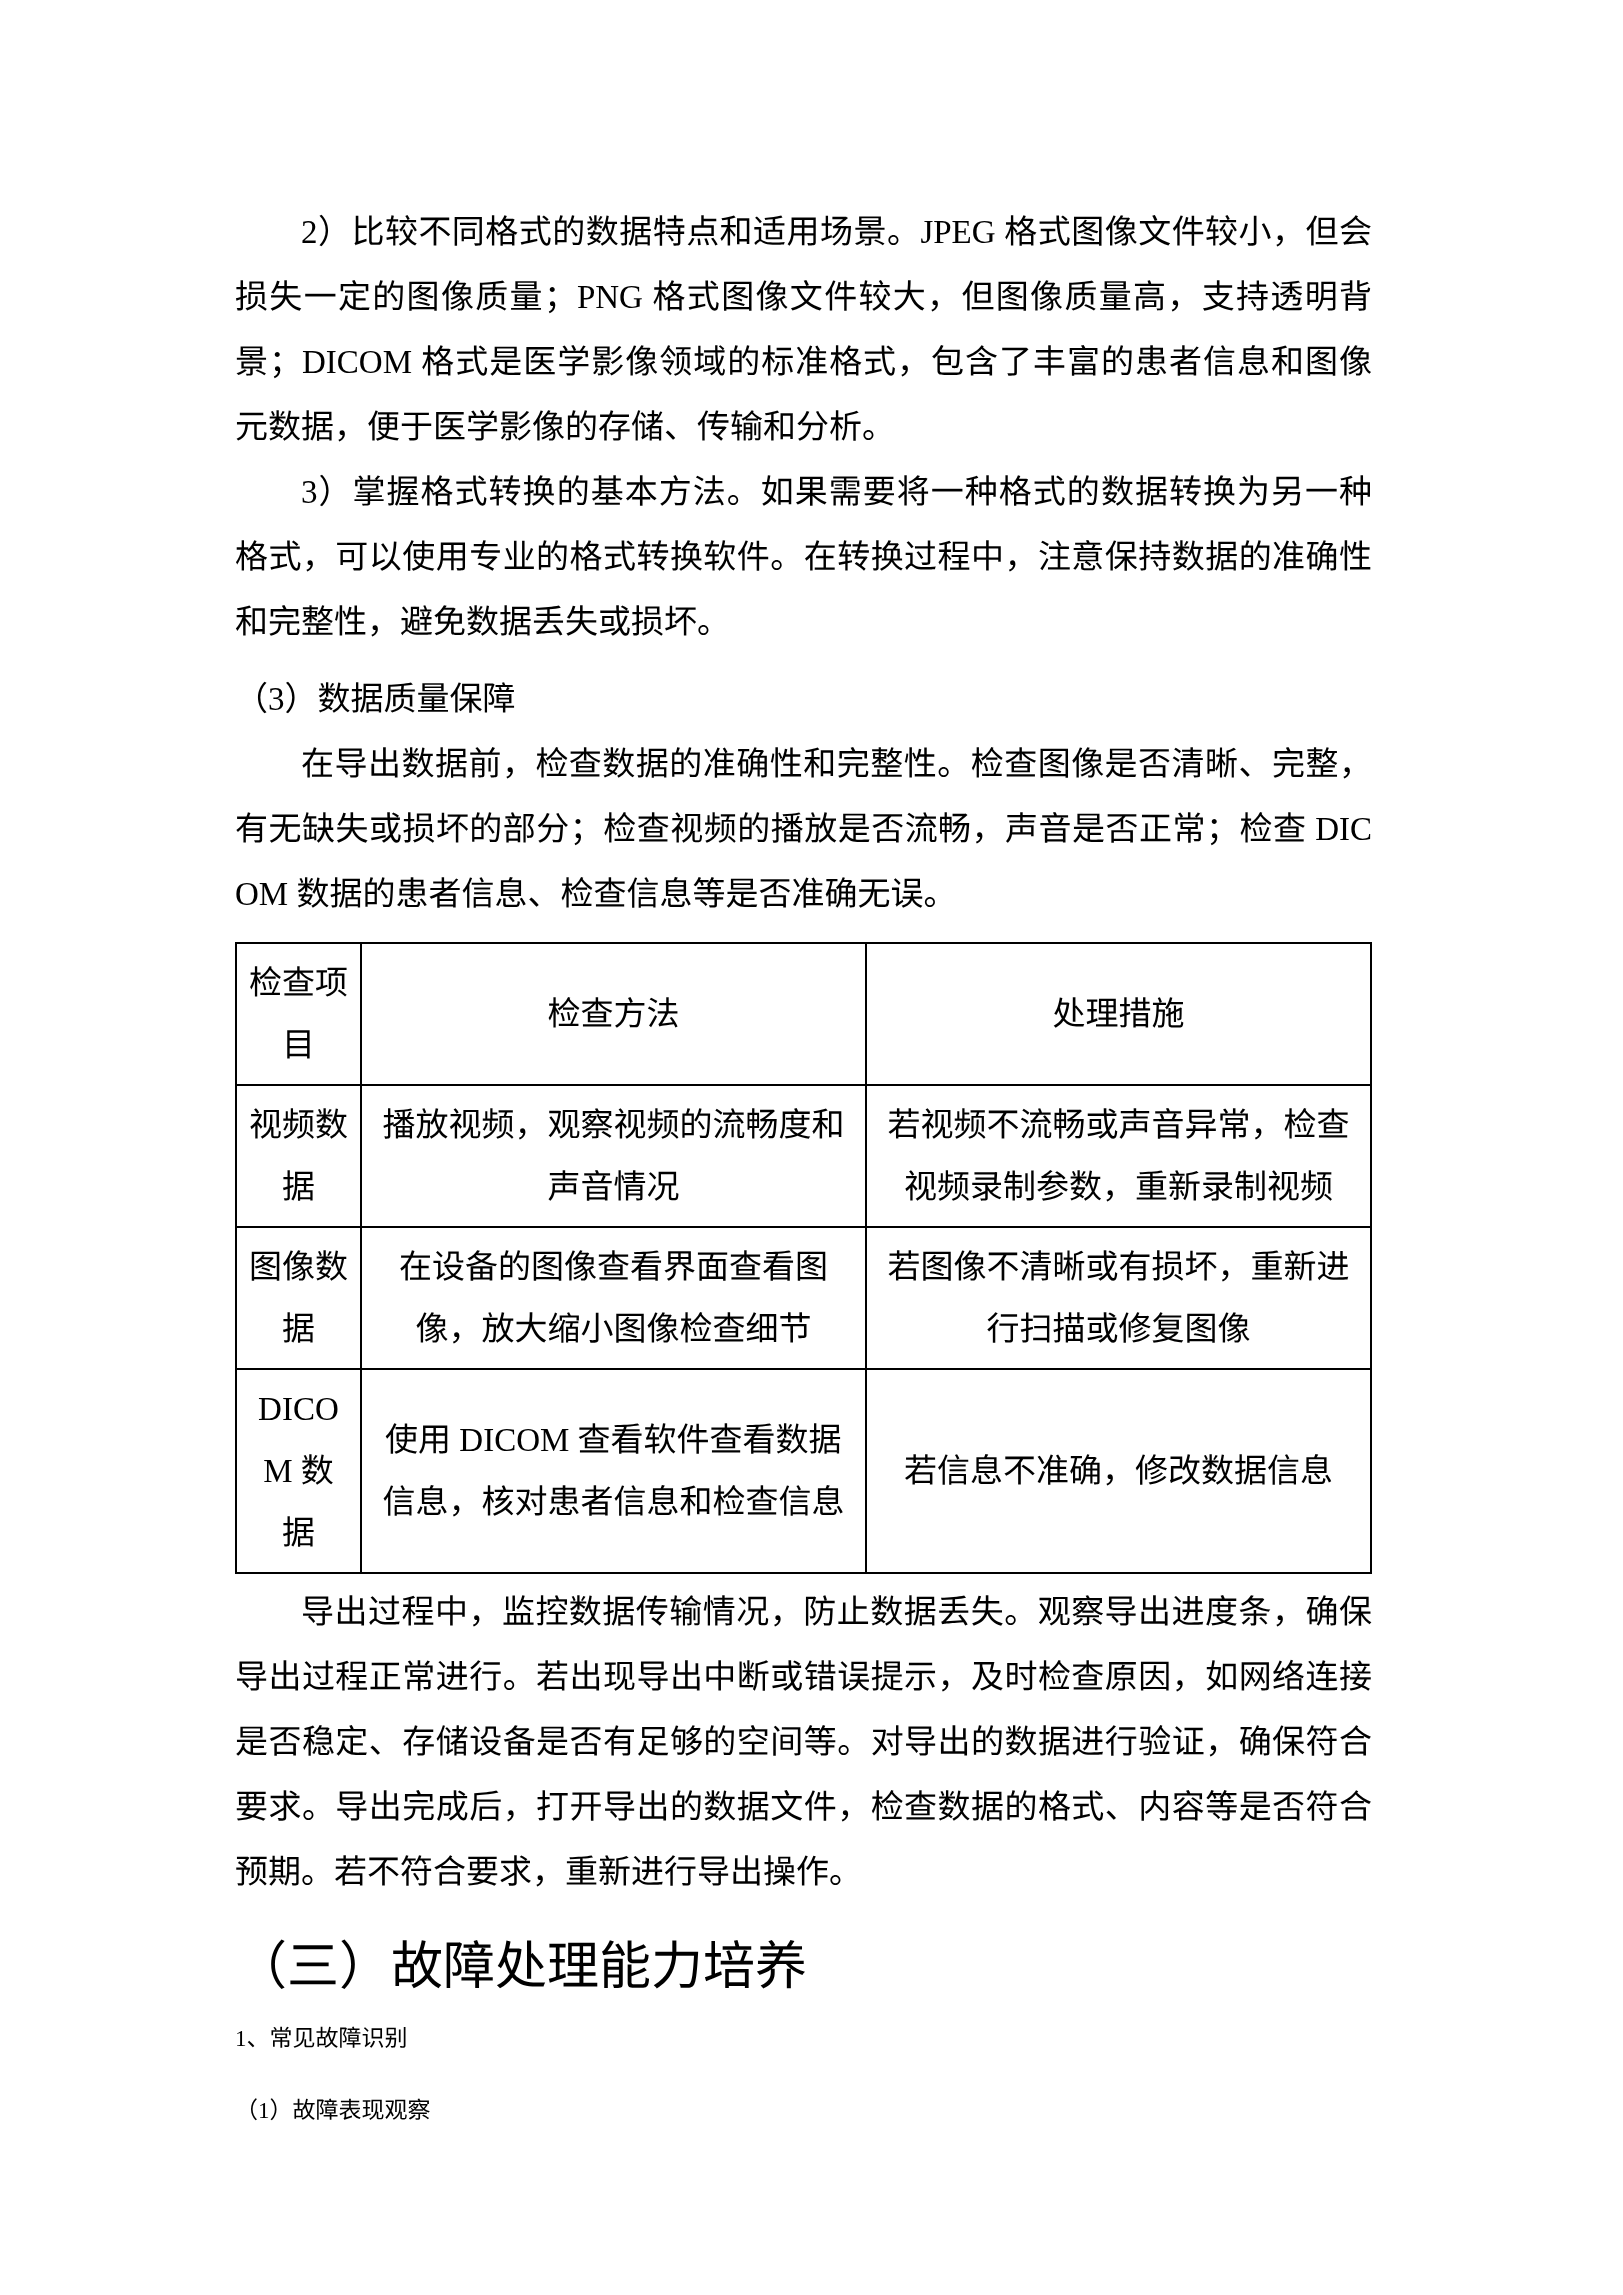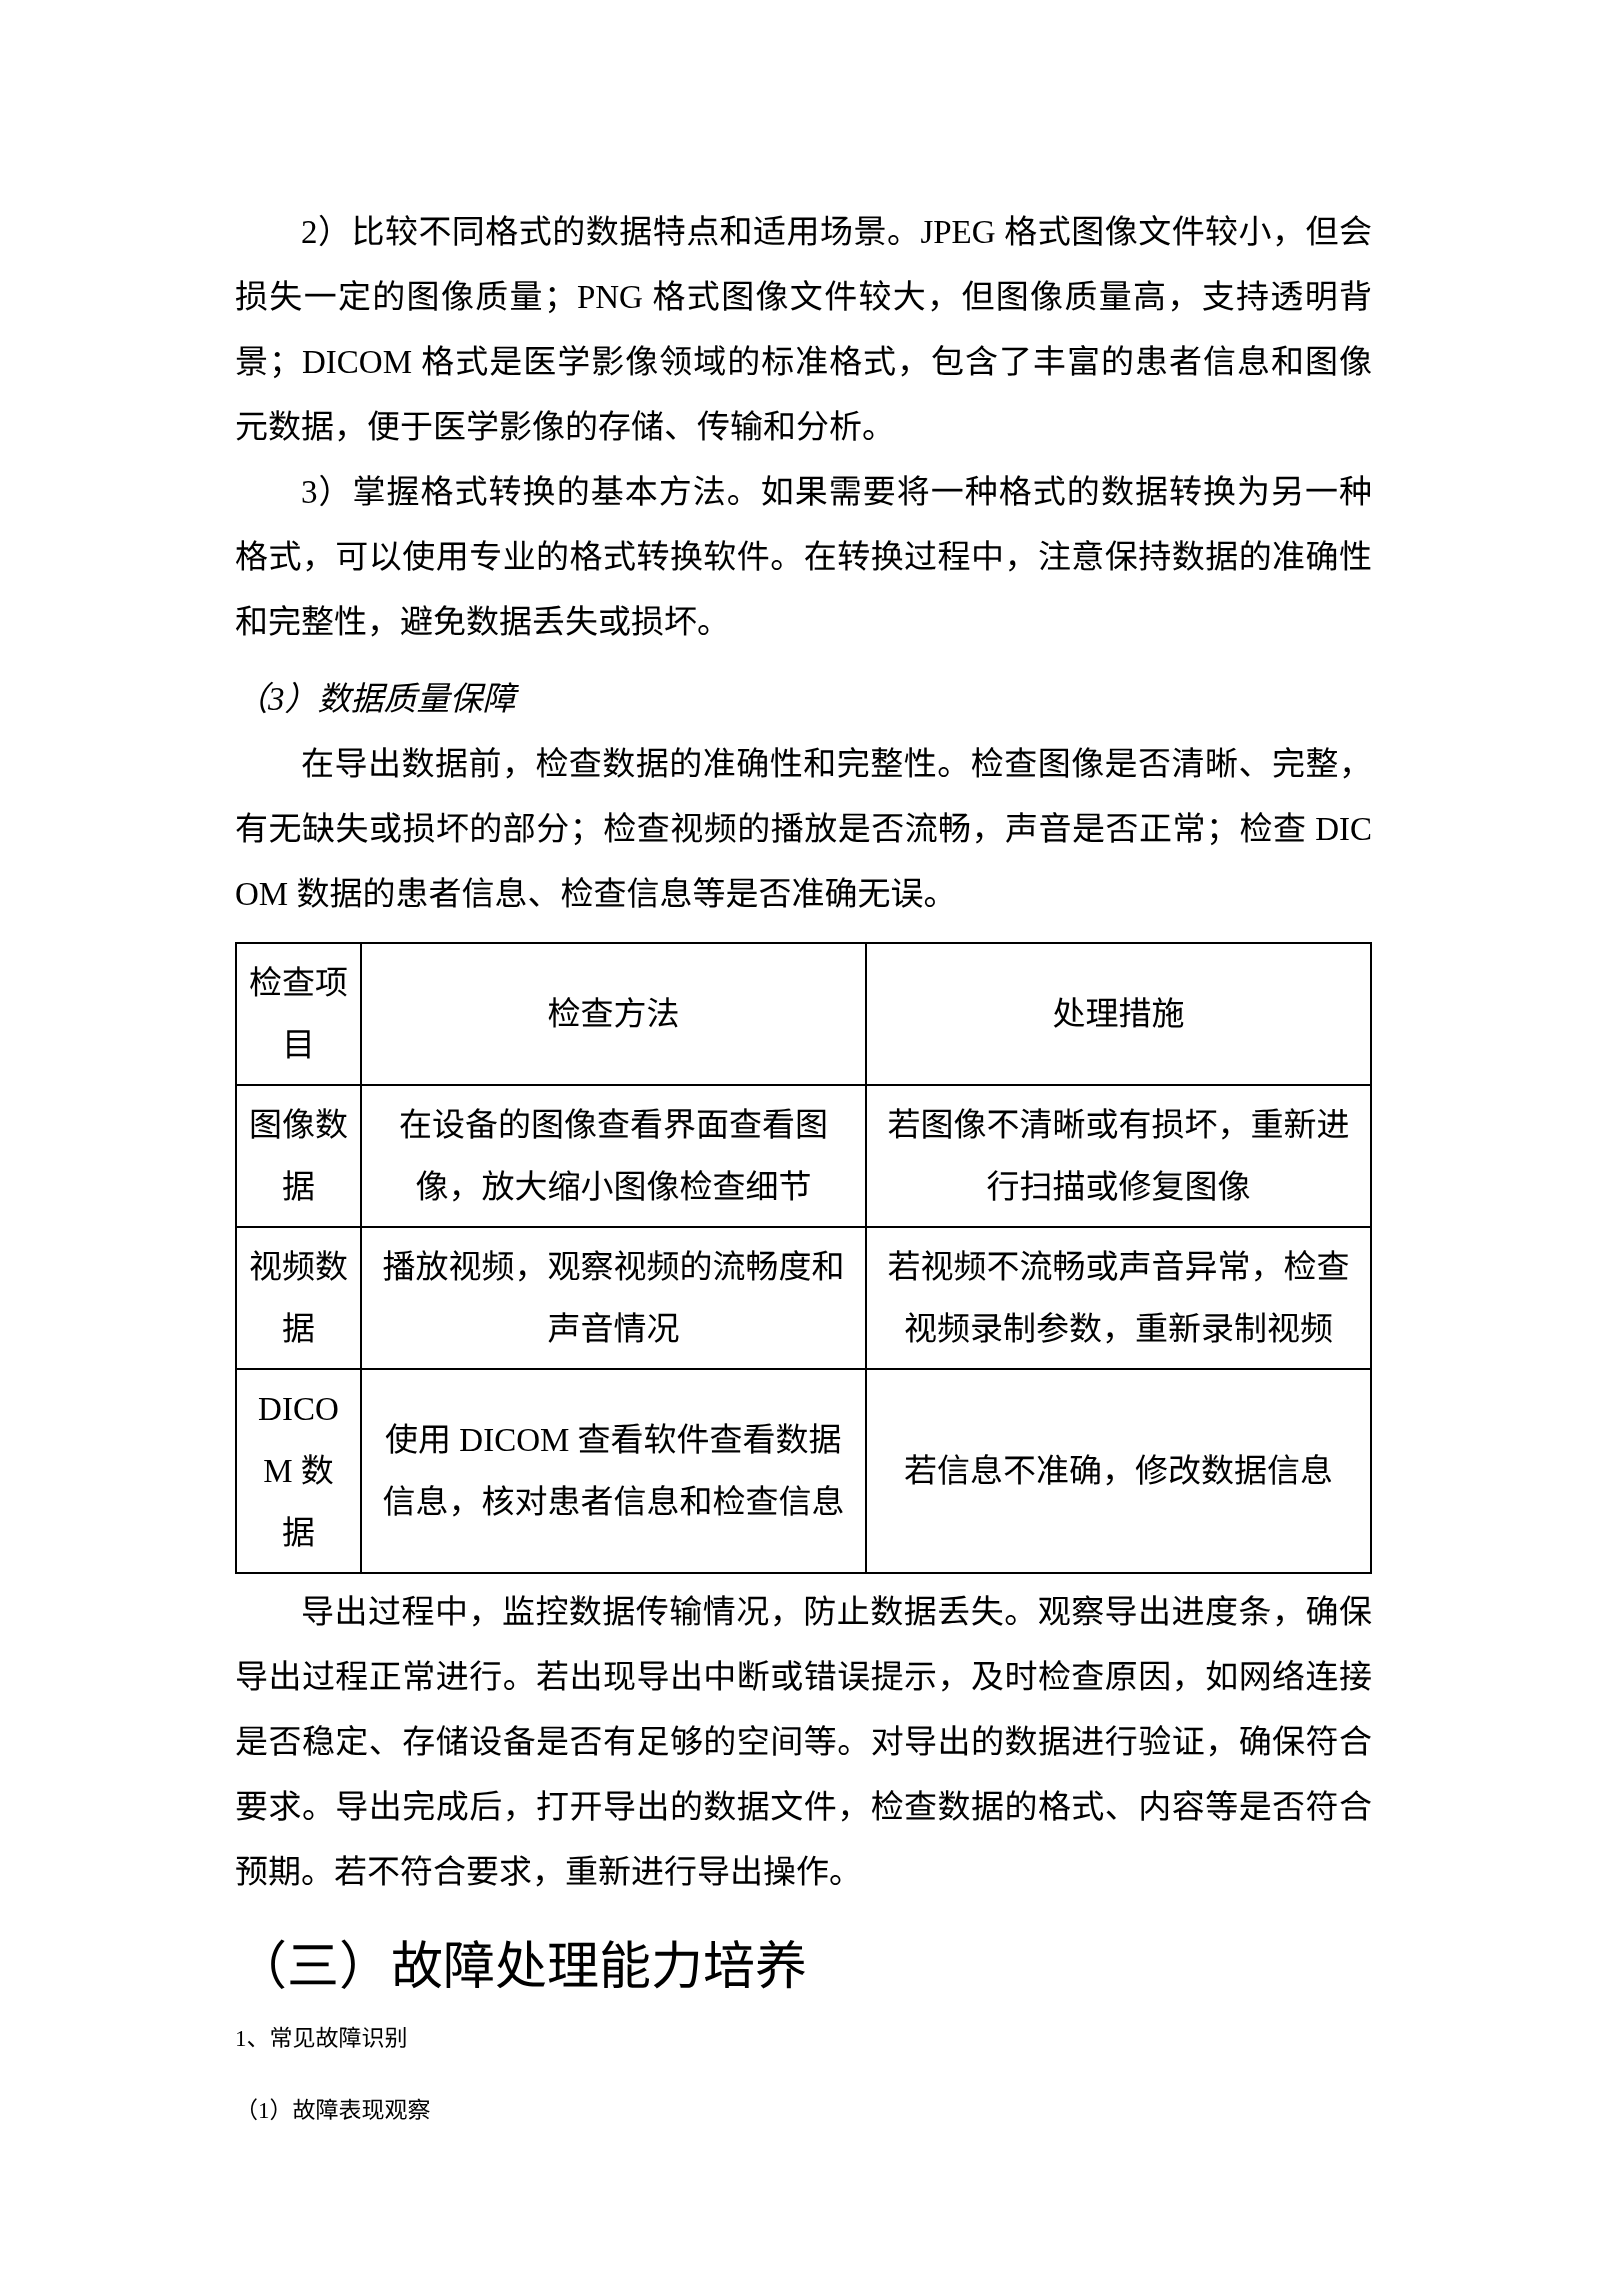--- a/index.html
+++ b/index.html
@@ -22,21 +22,20 @@
     line-height: 65px;
     text-align: justify;
     text-justify: inter-ideograph;
     word-break: break-all;
   }
   .indent2 { text-indent: 2em; }
   .heading-3 {
     font-size: 33px;
     line-height: 65px;
     margin-top: 11.8px;
-    font-style: italic;
   }
   .quality-table {
     width: 100%;
     border-collapse: collapse;
     margin-top: 15.7px;
     margin-bottom: 6.5px;
     table-layout: fixed;
   }
   .quality-table th,
   .quality-table td {
@@ -81,28 +80,28 @@
       <col class="col-method">
       <col class="col-action">
     </colgroup>
     <tbody>
       <tr>
         <th>检查项目</th>
         <th>检查方法</th>
         <th>处理措施</th>
       </tr>
       <tr>
+        <td>视频数据</td>
+        <td>播放视频，观察视频的流畅度和声音情况</td>
+        <td>若视频不流畅或声音异常，检查视频录制参数，重新录制视频</td>
+      </tr>
+      <tr>
         <td>图像数据</td>
         <td>在设备的图像查看界面查看图像，放大缩小图像检查细节</td>
         <td>若图像不清晰或有损坏，重新进行扫描或修复图像</td>
-      </tr>
-      <tr>
-        <td>视频数据</td>
-        <td>播放视频，观察视频的流畅度和声音情况</td>
-        <td>若视频不流畅或声音异常，检查视频录制参数，重新录制视频</td>
       </tr>
       <tr>
         <td>DICOM 数据</td>
         <td>使用 DICOM 查看软件查看数据信息，核对患者信息和检查信息</td>
         <td>若信息不准确，修改数据信息</td>
       </tr>
     </tbody>
   </table>
 
   <p class="body-para indent2">导出过程中，监控数据传输情况，防止数据丢失。观察导出进度条，确保导出过程正常进行。若出现导出中断或错误提示，及时检查原因，如网络连接是否稳定、存储设备是否有足够的空间等。对导出的数据进行验证，确保符合要求。导出完成后，打开导出的数据文件，检查数据的格式、内容等是否符合预期。若不符合要求，重新进行导出操作。</p>

